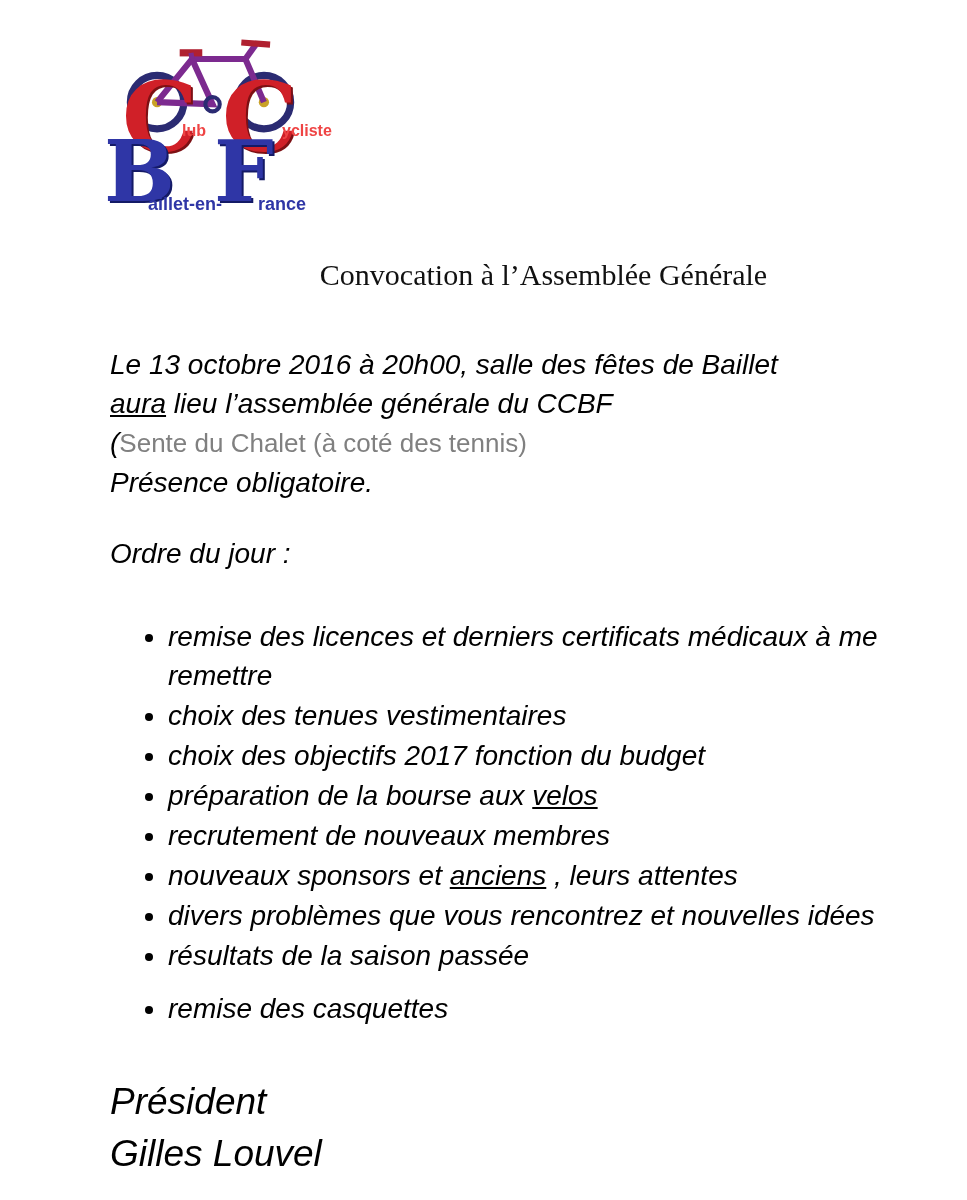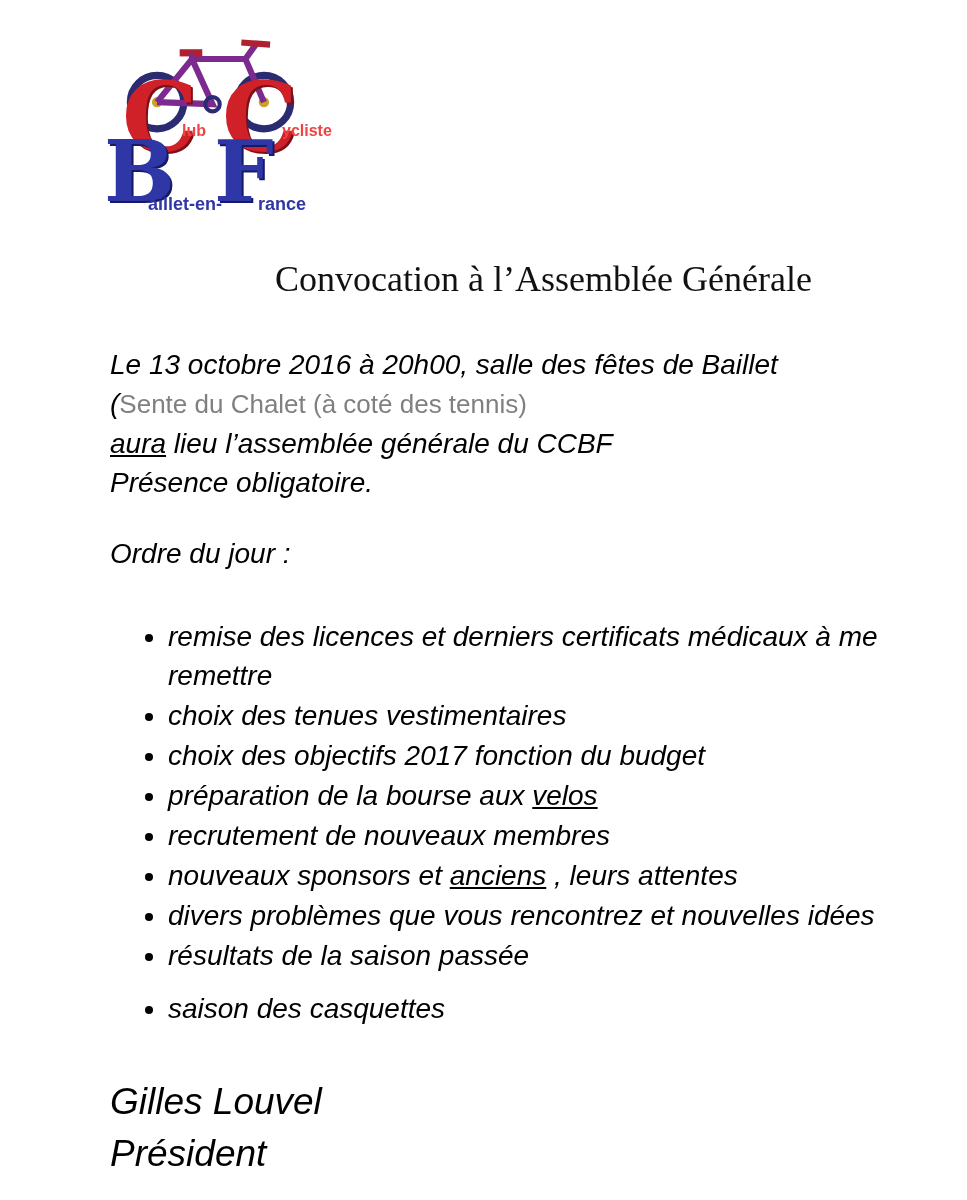--- a/index.html
+++ b/index.html
@@ -34,21 +34,21 @@
     position: absolute; font-weight: bold; font-size: 18px; color: #2f36a6;
     font-family: "Liberation Sans", sans-serif;
   }
 
   
   .title {
     position: absolute; top: 258px; left: 0; width: 100%;
     box-sizing: border-box; padding-left: 120px;
     text-align: center;
     font-family: "Liberation Serif", serif;
-    font-size: 36px; color: #111;
+    font-size: 30px; color: #111;
   }
 
   
   .bodytext {
     position: absolute; left: 110px; top: 345px; width: 790px;
     font-style: italic; font-size: 28px; line-height: 39px; color: #000;
   }
   .line { min-height: 39px; }
   .gray { font-style: normal; color: #808080; font-size: 26px; }
   .u { text-decoration: underline; }
@@ -95,24 +95,24 @@
     <span class="smallblue" style="left:50px; top:176px;">aillet-en-</span>
     <span class="bigBlue" style="left:116px; top:112px;">F</span>
     <span class="smallblue" style="left:160px; top:176px;">rance</span>
   </div>
 
   <div class="title">Convocation à l’Assemblée Générale</div>
 
   <div class="bodytext">
     <div class="line">Le 13 octobre 2016 à 20h00, salle des fêtes de Baillet</div>
     <div class="line">
-      <span>(</span><span class="gray">Sente du Chalet (à coté des tennis)</span>
+      <span class="u">aura</span><span> lieu l’assemblée générale du CCBF</span>
     </div>
     <div class="line">
-      <span class="u">aura</span><span> lieu l’assemblée générale du CCBF</span>
+      <span>(</span><span class="gray">Sente du Chalet (à coté des tennis)</span>
     </div>
     <div class="line">Présence obligatoire.</div>
 
     <div class="line agenda-heading">Ordre du jour :</div>
 
     <ul class="agenda">
       <li>
         <span>remise des licences et derniers certificats médicaux à me remettre</span><span class="u"></span><span></span>
       </li>
       <li>
@@ -130,23 +130,23 @@
       <li>
         <span>nouveaux sponsors et </span><span class="u">anciens</span><span> , leurs attentes</span>
       </li>
       <li>
         <span>divers problèmes que vous rencontrez et nouvelles idées</span><span class="u"></span><span></span>
       </li>
       <li>
         <span>résultats de la saison passée</span><span class="u"></span><span></span>
       </li>
       <li class="gap-top">
-        <span>saison des casquettes</span><span class="u"></span><span></span>
+        <span>remise des casquettes</span><span class="u"></span><span></span>
       </li>
     </ul>
   </div>
 
   <div class="signature">
+    <div>Président</div>
     <div>Gilles Louvel</div>
-    <div>Président</div>
   </div>
 
 </div>
 
 </body></html>

